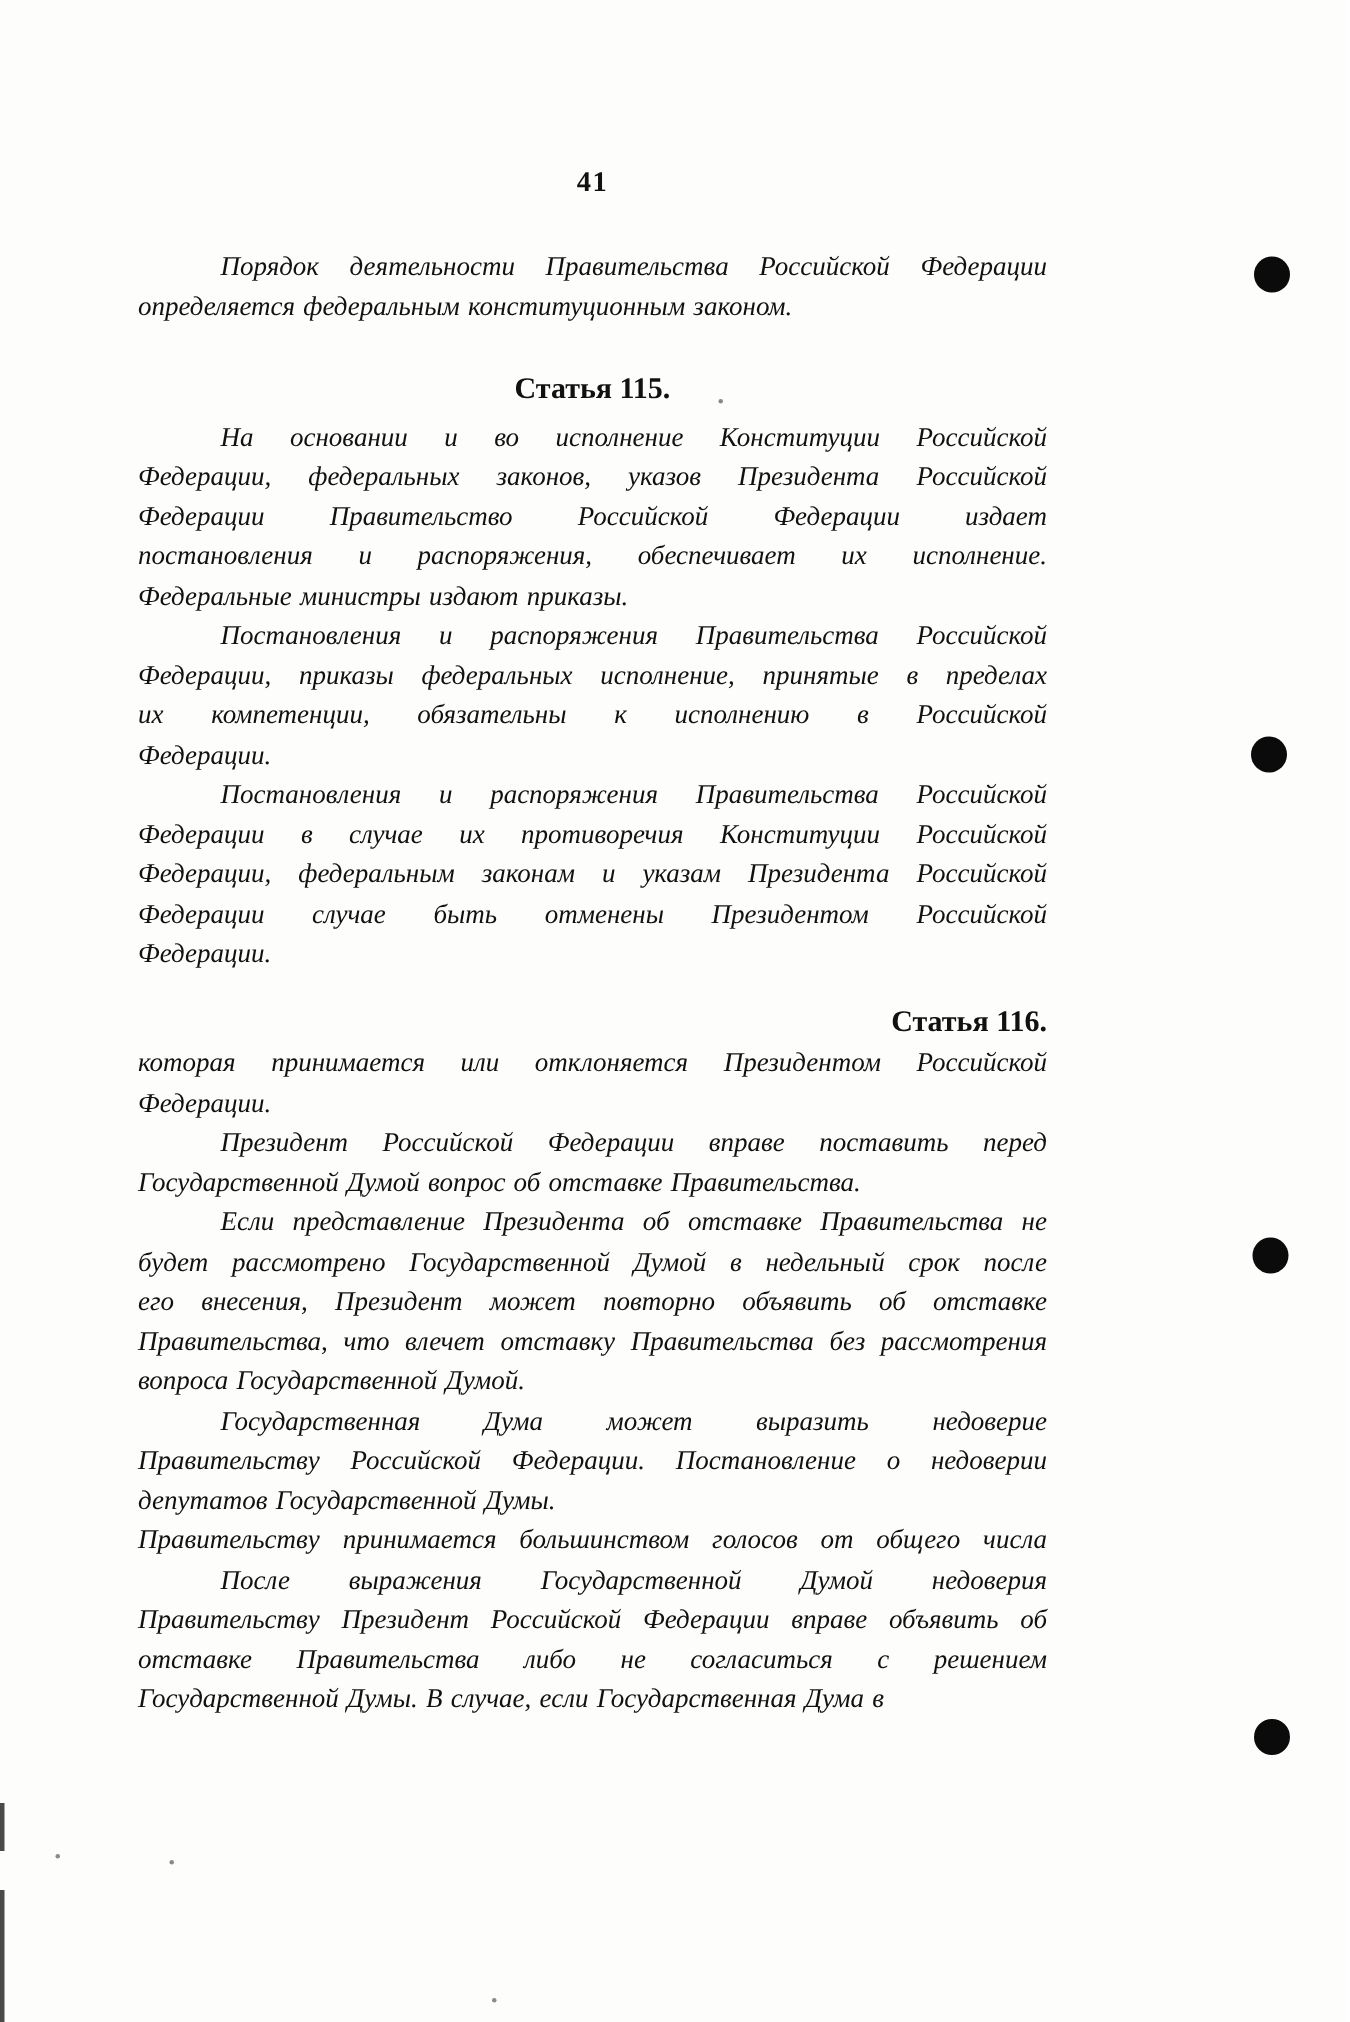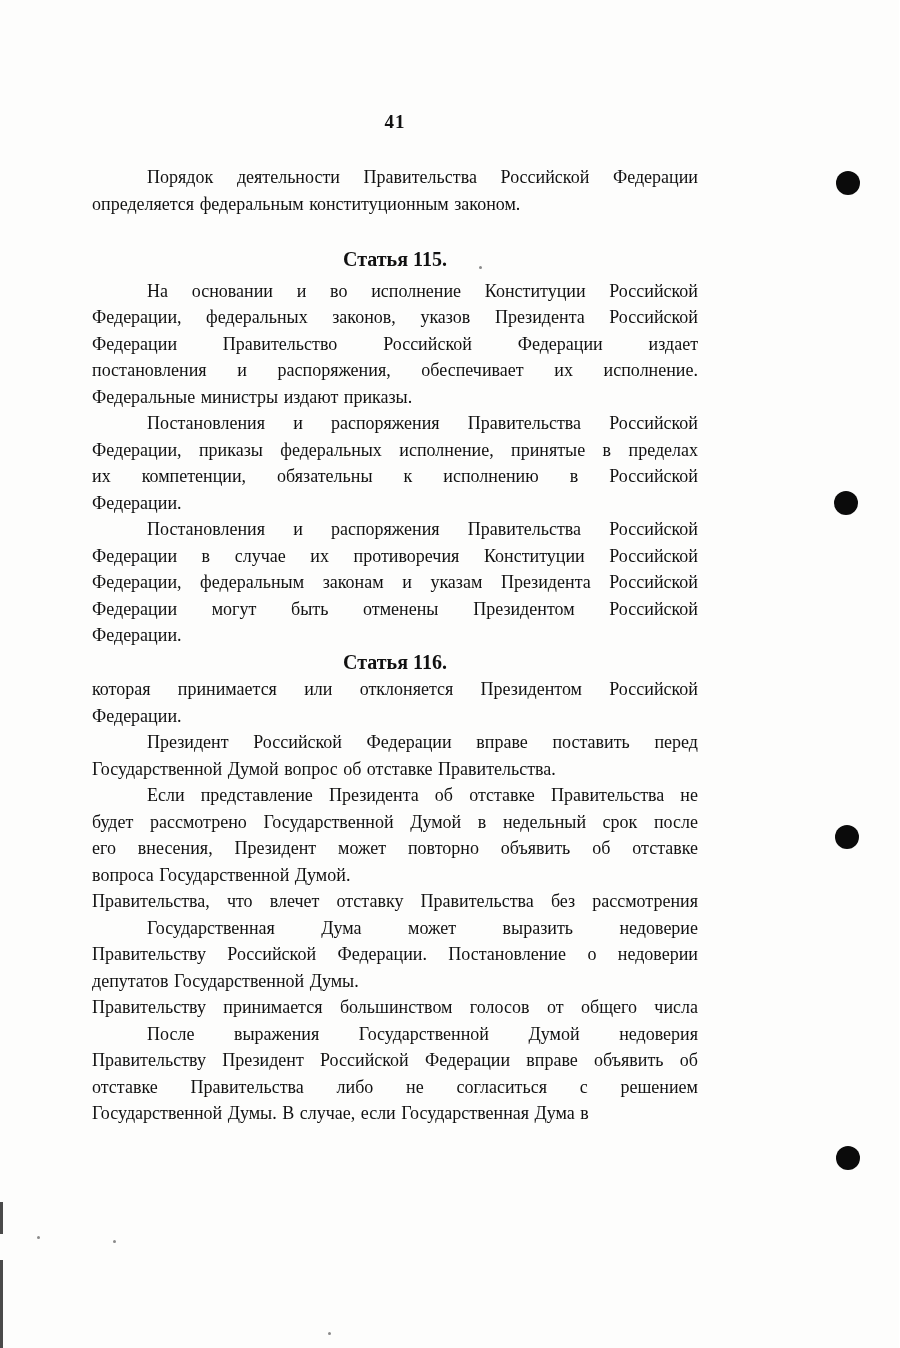--- a/index.html
+++ b/index.html
@@ -21,21 +21,21 @@
     width: 606px;
   }
   .page-number {
     text-align: center;
     font-size: 19px;
     font-weight: bold;
     height: 27px;
     line-height: 27px;
     letter-spacing: 1px;
   }
-  .paragraph { margin: 0; }
+  .paragraph { margin: 0; font-style: italic; }
   .intro { margin-top: 29px; }
   .line {
     font-size: 18px;
     line-height: 26.5px;
     height: 26.5px;
     text-align: justify;
     text-align-last: justify;
     word-spacing: 1px;
     white-space: nowrap;
   }
@@ -43,21 +43,21 @@
   .line.last { text-align-last: left; }
   .article-heading {
     margin: 0;
     font-size: 20px;
     font-weight: bold;
     text-align: center;
     line-height: 26.5px;
     height: 26.5px;
   }
   .heading-115 { margin-top: 29px; margin-bottom: 5px; }
-  .heading-116 { margin-bottom: 1px; }
+  .heading-116 { margin-top: 19px; margin-bottom: 1px; text-align: right; }
   .binding-dot {
     position: absolute;
     width: 24px; height: 24px;
     border-radius: 50%;
     background: #0b0b0b;
   }
   .edge-strip {
     position: absolute;
     left: 0; width: 3px;
     background: #4a4a4a;
@@ -95,40 +95,40 @@
     <div class="paragraph">
         <div class="line first">Постановления и распоряжения Правительства Российской</div>
         <div class="line">Федерации, приказы федеральных исполнение, принятые в пределах</div>
         <div class="line">их компетенции, обязательны к исполнению в Российской</div>
         <div class="line last">Федерации.</div>
       </div>
     <div class="paragraph">
         <div class="line first">Постановления и распоряжения Правительства Российской</div>
         <div class="line">Федерации в случае их противоречия Конституции Российской</div>
         <div class="line">Федерации, федеральным законам и указам Президента Российской</div>
-        <div class="line">Федерации могут быть отменены Президентом Российской</div>
+        <div class="line">Федерации случае быть отменены Президентом Российской</div>
         <div class="line last">Федерации.</div>
       </div>
 
     <h2 class="article-heading heading-116">Статья 116.</h2>
 
     <div class="paragraph">
         <div class="line">которая принимается или отклоняется Президентом Российской</div>
         <div class="line last">Федерации.</div>
       </div>
     <div class="paragraph">
         <div class="line first">Президент Российской Федерации вправе поставить перед</div>
         <div class="line last">Государственной Думой вопрос об отставке Правительства.</div>
       </div>
     <div class="paragraph">
         <div class="line first">Если представление Президента об отставке Правительства не</div>
         <div class="line">будет рассмотрено Государственной Думой в недельный срок после</div>
         <div class="line">его внесения, Президент может повторно объявить об отставке</div>
+        <div class="line">Правительства, что влечет отставку Правительства без рассмотрения</div>
         <div class="line last">вопроса Государственной Думой.</div>
-        <div class="line">Правительства, что влечет отставку Правительства без рассмотрения</div>
       </div>
     <div class="paragraph">
         <div class="line first">Государственная Дума может выразить недоверие</div>
         <div class="line">Правительству Российской Федерации. Постановление о недоверии</div>
         <div class="line last">депутатов Государственной Думы.</div>
         <div class="line">Правительству принимается большинством голосов от общего числа</div>
       </div>
     <div class="paragraph">
         <div class="line first">После выражения Государственной Думой недоверия</div>
         <div class="line">Правительству Президент Российской Федерации вправе объявить об</div>

